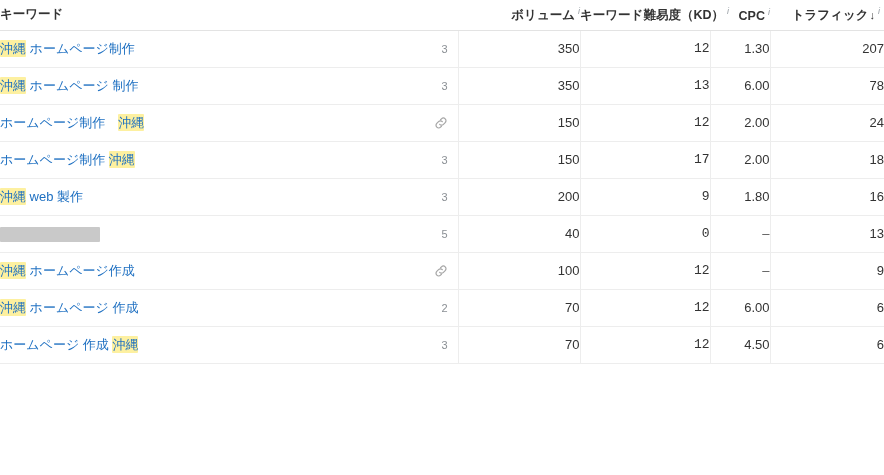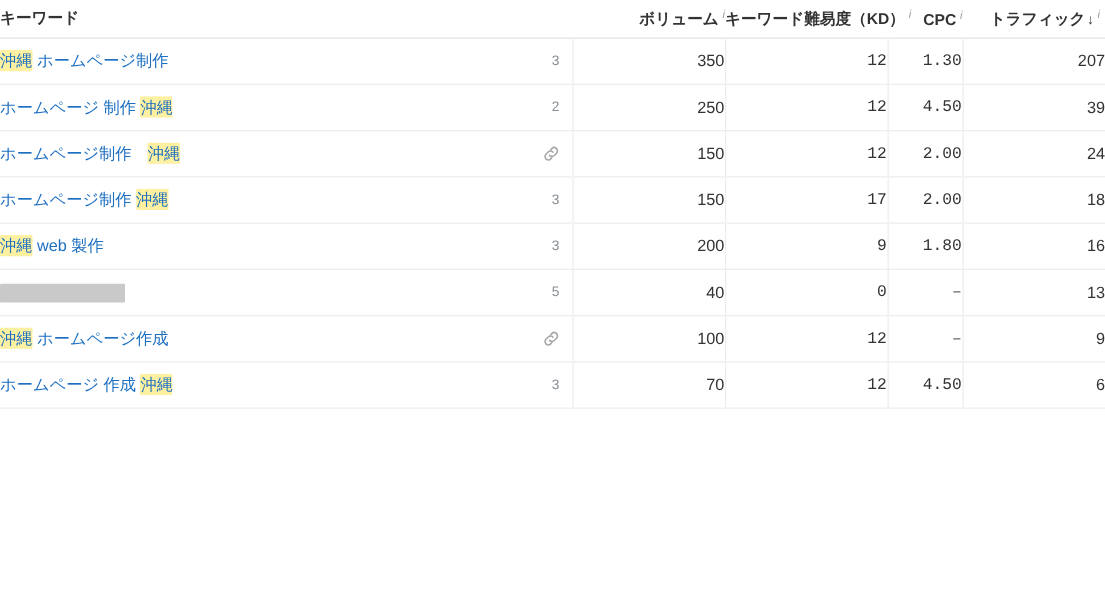--- a/index.html
+++ b/index.html
@@ -110,21 +110,21 @@
   }
   td.cell-num {
     text-align: right;
     font-size: 13px;
     color: #333333;
     vertical-align: middle;
     padding-right: 4px;
   }
   td.cell-vol { border-right: 1px solid #ededed; }
   td.cell-kd { border-right: 1px solid #ededed; font-family: Liberation Mono, monospace; }
-  td.cell-cpc { border-right: 1px solid #ededed; font-family: Liberation Mono, monospace; }
+  td.cell-cpc { border-right: 1px solid #ededed; }
   .dash { color: #555; }
 </style>
 </head>
 <body>
 
 <div id="app">
   <table class="kw-table">
     <colgroup>
       <col style="width:458px">
       <col style="width:122px">
@@ -160,28 +160,28 @@
             </div>
           </td>
           <td class="cell-num cell-vol">350</td>
           <td class="cell-num cell-kd">12</td>
           <td class="cell-num cell-cpc">1.30</td>
           <td class="cell-num">207</td>
         </tr>
         <tr class="kw-row">
           <td class="cell-keyword">
             <div class="kw-inner">
-              <span class="kw-text"><span>ホームページ 制作 </span><span class="hl">沖縄</span></span>
-              <span class="kw-badge">2</span>
-            </div>
-          </td>
-          <td class="cell-num cell-vol">250</td>
-          <td class="cell-num cell-kd">12</td>
-          <td class="cell-num cell-cpc">4.50</td>
-          <td class="cell-num">39</td>
+              <span class="kw-text"><span class="hl">沖縄</span><span> ホームページ </span><span>制作</span></span>
+              <span class="kw-badge">3</span>
+            </div>
+          </td>
+          <td class="cell-num cell-vol">350</td>
+          <td class="cell-num cell-kd">13</td>
+          <td class="cell-num cell-cpc">6.00</td>
+          <td class="cell-num">78</td>
         </tr>
         <tr class="kw-row">
           <td class="cell-keyword">
             <div class="kw-inner">
               <span class="kw-text"><span>ホームページ制作　</span><span class="hl">沖縄</span></span>
               <span class="kw-link-icon"><svg viewBox="0 0 16 16" width="14" height="14" fill="none" stroke="currentColor" stroke-width="1.4" stroke-linecap="round">
                   <path d="M6.5 9.5a3 3 0 0 0 4.3.1l2-2a3 3 0 0 0-4.3-4.3l-1 1"></path>
                   <path d="M9.5 6.5a3 3 0 0 0-4.3-.1l-2 2a3 3 0 0 0 4.3 4.3l1-1"></path>
                 </svg></span>
             </div>
@@ -238,20 +238,32 @@
             </div>
           </td>
           <td class="cell-num cell-vol">100</td>
           <td class="cell-num cell-kd">12</td>
           <td class="cell-num cell-cpc"><span class="dash">–</span></td>
           <td class="cell-num">9</td>
         </tr>
         <tr class="kw-row">
           <td class="cell-keyword">
             <div class="kw-inner">
+              <span class="kw-text"><span class="hl">沖縄</span><span> ホームページ 作成</span></span>
+              <span class="kw-badge">2</span>
+            </div>
+          </td>
+          <td class="cell-num cell-vol">70</td>
+          <td class="cell-num cell-kd">12</td>
+          <td class="cell-num cell-cpc">6.00</td>
+          <td class="cell-num">6</td>
+        </tr>
+        <tr class="kw-row">
+          <td class="cell-keyword">
+            <div class="kw-inner">
               <span class="kw-text"><span>ホームページ 作成 </span><span class="hl">沖縄</span></span>
               <span class="kw-badge">3</span>
             </div>
           </td>
           <td class="cell-num cell-vol">70</td>
           <td class="cell-num cell-kd">12</td>
           <td class="cell-num cell-cpc">4.50</td>
           <td class="cell-num">6</td>
         </tr>
       </tbody>

